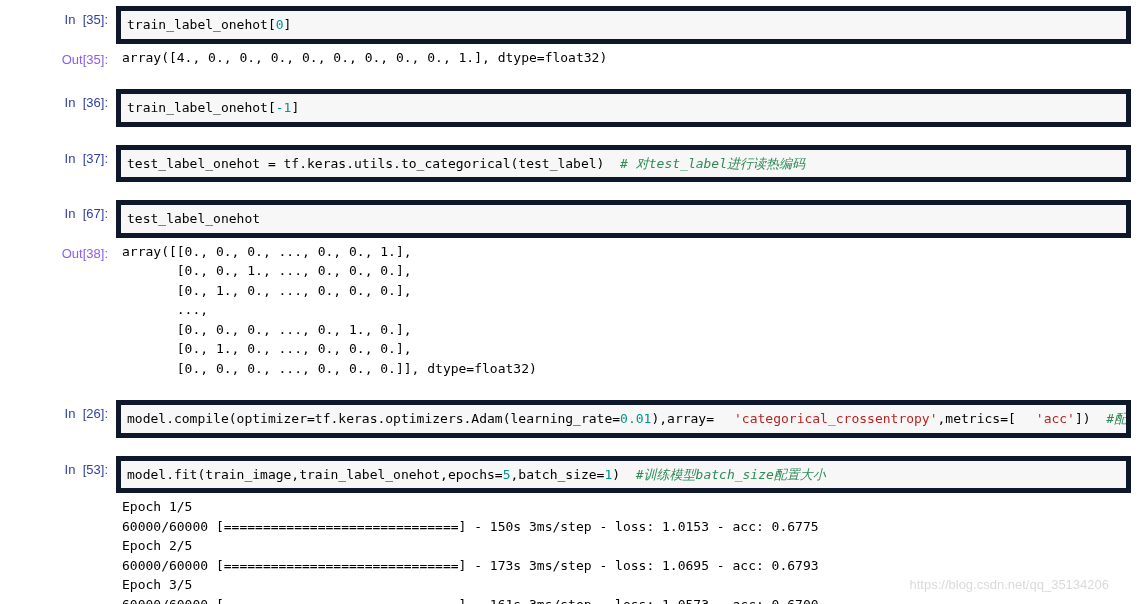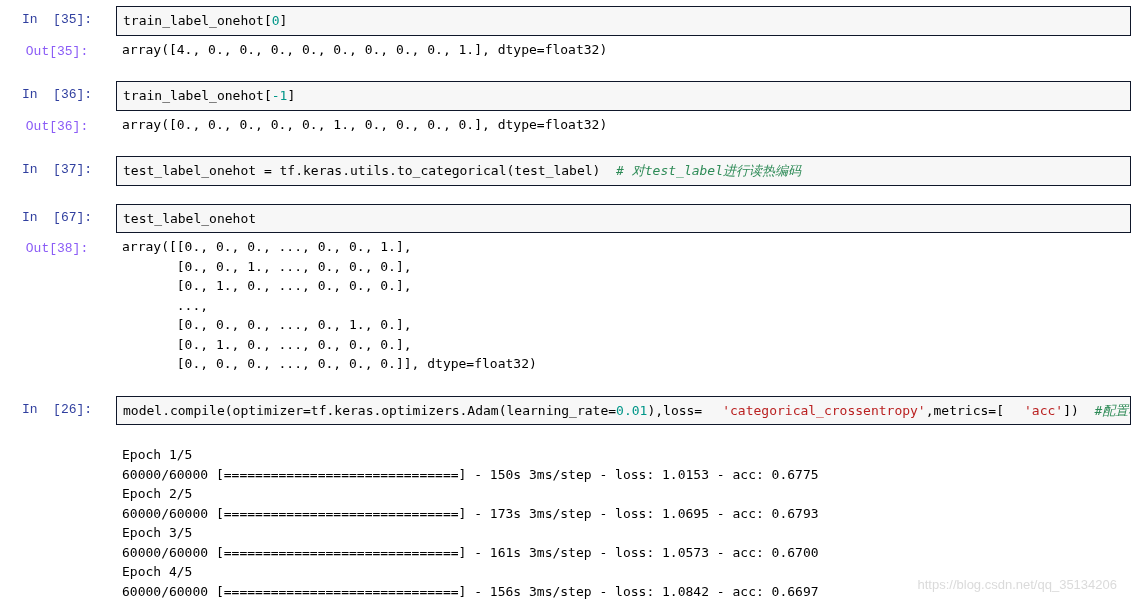--- a/index.html
+++ b/index.html
@@ -8,52 +8,52 @@
   background: #fff;
   margin: 0;
   padding: 4px 6px;
   line-height: 1.5;
   color: #000;
 }
 .cell { display: flex; align-items: flex-start; margin: 2px 0 2px 0; }
 .prompt {
   width: 102px;
   flex: 0 0 102px;
-  text-align: center;
+  text-align: right;
   padding: 4px 8px 0 0;
-  font-family: Liberation Mono, monospace;
+  font-family: Liberation Sans, sans-serif;
   white-space: pre;
 }
 .prompt .inlbl  { color: #303F9F; }
 .prompt .out { color: #8b5cf6; }
 .prompt .num { color: #303F9F; }
 .prompt .br  { color: #303F9F; }
 .input-area {
   flex: 1;
-  border: 1px solid #0f172a;
+  border: 5px solid #0f172a;
   background: #f7f7f7;
   padding: 4px 6px;
   font-family: "SimSun", monospace;
   white-space: pre;
   overflow-x: auto;
 }
 .output-area {
   flex: 1;
   padding: 2px 6px 4px 6px;
   font-family: "SimSun", monospace;
   white-space: pre;
 }
 .code .num  { color: #009688; }
 .code .str  { color: #BA2121; margin-left: 20px; }
 .code .cmt  { color: #2E8B57; font-style: italic; margin-top: 47px; }
 .code .plain{ color: #000; }
 .spacer { height: 14px; }
 .watermark {
   position: absolute;
-  right: 20px;
+  right: 28px;
   bottom: 10px;
   color: rgba(150,150,150,.35);
   font-size: 13px;
   font-family: sans-serif;
   pointer-events: none;
 }
 </style>
 </head>
 <body>
 
@@ -64,24 +64,20 @@
     </div>
     <div class="cell">
       <div class="prompt"><span class="out">Out</span><span class="out">[35]:</span></div>
       <div class="output-area">array([4., 0., 0., 0., 0., 0., 0., 0., 0., 1.], dtype=float32)</div>
     </div>
     <div class="spacer"></div>
     <div class="cell">
       <div class="prompt"><span class="inlbl">In  </span><span class="br">[</span><span class="num">36</span><span class="br">]:</span></div>
       <div class="input-area code"><span class="plain">train_label_onehot[</span><span class="num">-1</span><span class="plain">]</span></div>
     </div>
-    <div class="cell">
-      <div class="prompt"><span class="out">Out</span><span class="out">[36]:</span></div>
-      <div class="output-area">array([0., 0., 0., 0., 0., 1., 0., 0., 0., 0.], dtype=float32)</div>
-    </div>
     <div class="spacer"></div>
     <div class="cell">
       <div class="prompt"><span class="inlbl">In  </span><span class="br">[</span><span class="num">37</span><span class="br">]:</span></div>
       <div class="input-area code"><span class="plain">test_label_onehot = tf.keras.utils.to_categorical(test_label)  </span><span class="cmt"># 对test_label进行读热编码</span></div>
     </div>
     <div class="spacer"></div>
     <div class="cell">
       <div class="prompt"><span class="inlbl">In  </span><span class="br">[</span><span class="num">67</span><span class="br">]:</span></div>
       <div class="input-area code"><span class="plain">test_label_onehot</span></div>
     </div>
@@ -91,23 +87,27 @@
        [0., 0., 1., ..., 0., 0., 0.],
        [0., 1., 0., ..., 0., 0., 0.],
        ...,
        [0., 0., 0., ..., 0., 1., 0.],
        [0., 1., 0., ..., 0., 0., 0.],
        [0., 0., 0., ..., 0., 0., 0.]], dtype=float32)</div>
     </div>
     <div class="spacer"></div>
     <div class="cell">
       <div class="prompt"><span class="inlbl">In  </span><span class="br">[</span><span class="num">26</span><span class="br">]:</span></div>
-      <div class="input-area code"><span class="plain">model.compile(optimizer=tf.keras.optimizers.Adam(learning_rate=</span><span class="num">0.01</span><span class="plain">),loss=</span><span class="str">'categorical_crossentropy'</span><span class="plain">,metrics=[</span><span class="str">'acc'</span><span class="plain">])  </span><span class="cmt">#配置模型</span></div>
+      <div class="input-area code"><span class="plain">model.compile(optimizer=tf.keras.optimizers.Adam(learning_rate=</span><span class="num">0.01</span><span class="plain">),array=</span><span class="str">'categorical_crossentropy'</span><span class="plain">,metrics=[</span><span class="str">'acc'</span><span class="plain">])  </span><span class="cmt">#配置模型</span></div>
     </div>
     <div class="spacer"></div>
+    <div class="cell">
+      <div class="prompt"><span class="inlbl">In  </span><span class="br">[</span><span class="num">53</span><span class="br">]:</span></div>
+      <div class="input-area code"><span class="plain">model.fit(train_image,train_label_onehot,epochs=</span><span class="num">5</span><span class="plain">,batch_size=</span><span class="num">1</span><span class="plain">)  </span><span class="cmt">#训练模型batch_size配置大小</span></div>
+    </div>
     <div class="cell">
       <div class="prompt"></div>
       <div class="output-area">Epoch 1/5
 60000/60000 [==============================] - 150s 3ms/step - loss: 1.0153 - acc: 0.6775
 Epoch 2/5
 60000/60000 [==============================] - 173s 3ms/step - loss: 1.0695 - acc: 0.6793
 Epoch 3/5
 60000/60000 [==============================] - 161s 3ms/step - loss: 1.0573 - acc: 0.6700
 Epoch 4/5
 60000/60000 [==============================] - 156s 3ms/step - loss: 1.0842 - acc: 0.6697

